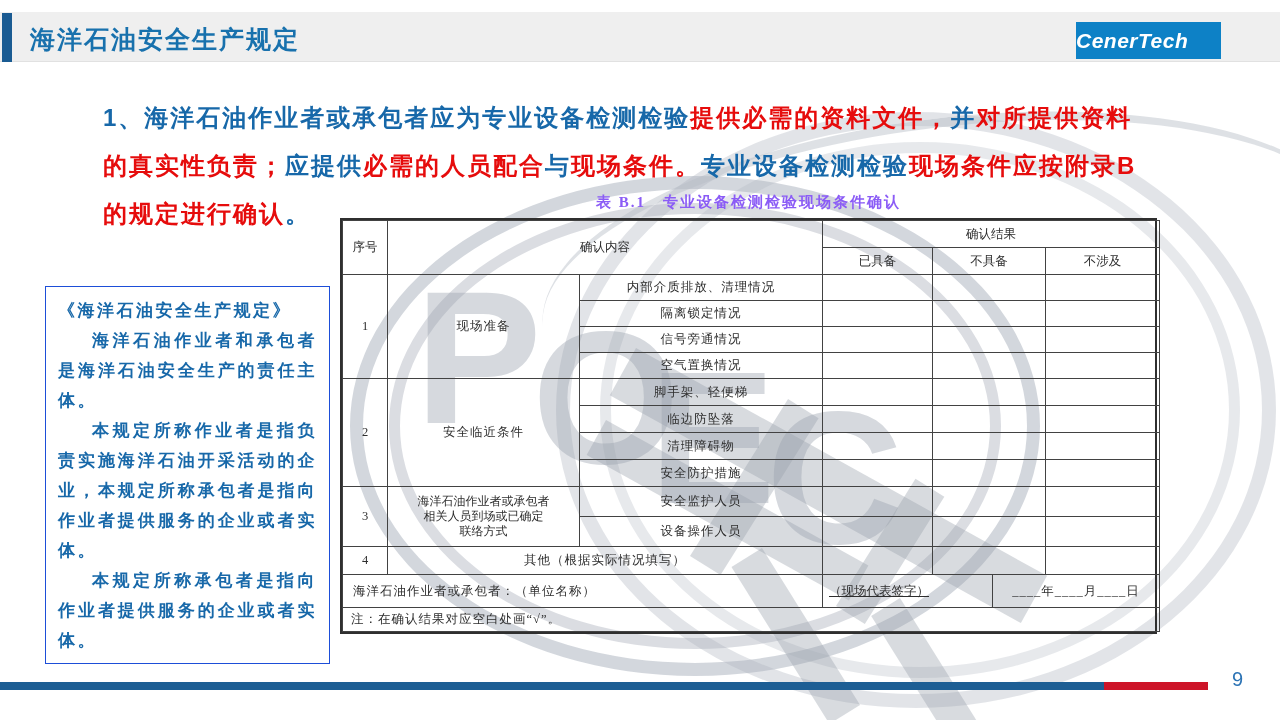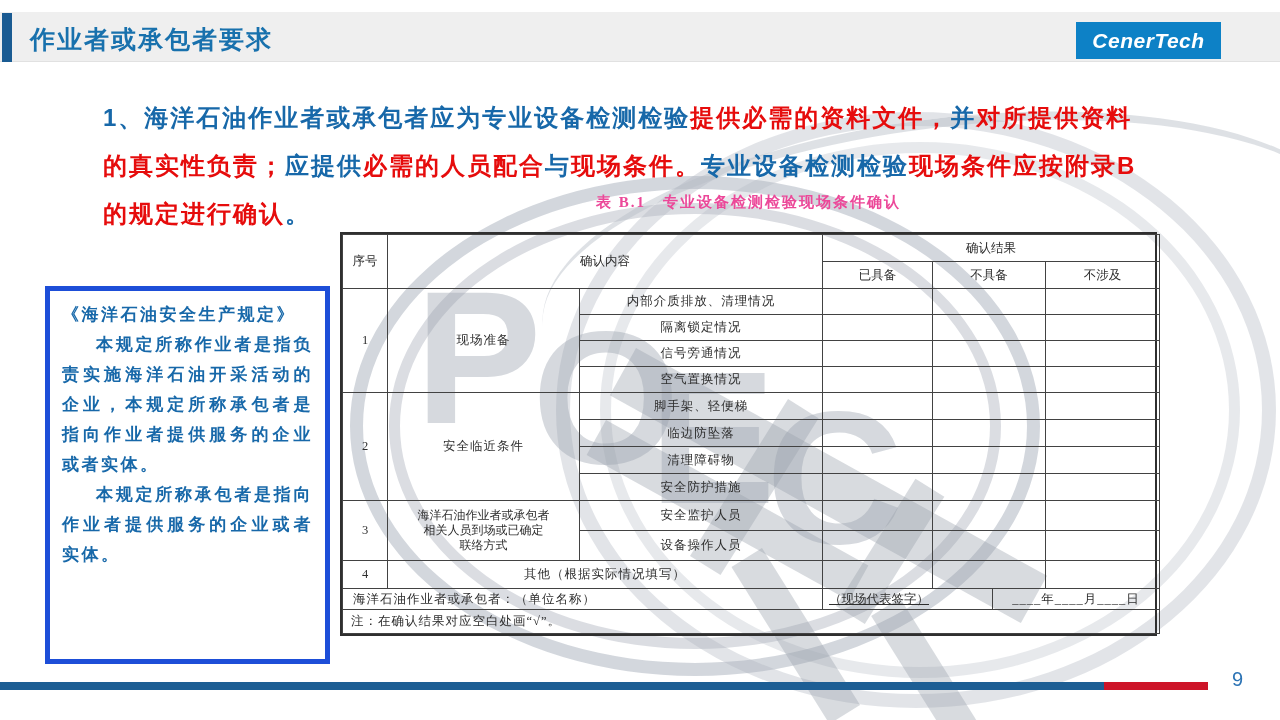--- a/index.html
+++ b/index.html
@@ -25,41 +25,41 @@
   .wm-b5 { left:836px; top:606px; width:150px; height:34px; transform:rotate(-58deg); }
   .wm-b6 { left:900px; top:598px; width:150px; height:34px; transform:rotate(58deg); }
 
   
   .header-band { position:absolute; left:0; top:12px; width:1280px; height:50px; background:#efefef;
                  border-bottom:1px solid #e1e1e1; z-index:2; }
   .accent-bar { position:absolute; left:2px; top:13px; width:10px; height:49px; background:#1a5b92; z-index:3; }
   .page-title { position:absolute; left:30px; top:23px; font-size:25px; font-weight:bold;
                 letter-spacing:2px; color:#1871ad; z-index:3; white-space:nowrap; }
   .logo-box { position:absolute; left:1076px; top:22px; width:145px; height:37px; background:#0d81c6;
-              display:flex; align-items:center; justify-content:center; z-index:3; }
+              display:flex; align-items:center; z-index:3; }
   .logo-text { color:#ffffff; font-weight:bold; font-style:italic; font-size:21px; letter-spacing:.5px; }
 
   
   .intro { position:absolute; left:55px; top:94px; z-index:4; font-size:24px; font-weight:bold;
            letter-spacing:2px; }
   .intro-line { height:48px; line-height:48px; white-space:nowrap;margin-left:48px; }
   .seg-blue { color:#1768a9; }
   .seg-red  { color:#e60c0c; }
 
   
   .reg-box { position:absolute; left:45px; top:286px; width:285px; height:378px; z-index:4;
-             border:5px solid #1d4ed8; background:rgba(255,255,255,.95); padding:9px 12px 0 12px;
+             border:1px solid #1d4ed8; background:rgba(255,255,255,.95); padding:9px 12px 0 12px;
              color:#1768a9; font-weight:bold; font-size:17px; line-height:30px;
              letter-spacing:2.5px; text-align:justify; overflow:hidden; }
   .box-para { text-indent:2em; }
 
   
   .table-wrap { position:absolute; left:340px; top:192px; width:817px; z-index:2; }
   .table-title { text-align:center; font-family:"Liberation Serif",serif; font-weight:bold;
-                 font-size:15px; letter-spacing:2px; color:#ec4899; line-height:20px; margin-bottom:20px;
+                 font-size:15px; letter-spacing:2px; color:#8b5cf6; line-height:20px; margin-bottom:6px;
                  white-space:nowrap; }
   .tbl-outer { border:2px solid #2f2f2f; }
   table.tbl { border-collapse:collapse; width:100%; table-layout:fixed;
               font-family:"Liberation Serif",serif; font-size:12.5px; color:#2e2e2e; }
   table.tbl td, table.tbl th { border:1px solid #424242; text-align:center; vertical-align:middle;
               padding:1px 2px; font-weight:normal; overflow:hidden; }
   table.sig { margin-top:-1px; }
   thead tr { height:27px; }
   .group-cell { letter-spacing:1px; }
   .group-cell.small { font-size:12px; line-height:15px; white-space:pre-line; letter-spacing:0; }
@@ -90,34 +90,35 @@
   <div class="wm-bar wm-b5"></div>
   <div class="wm-bar wm-b6"></div>
 <div class="wm-letter" style="left: 415px; top: 262px;">P</div>
     <div class="wm-letter" style="left: 532px; top: 302px;">O</div>
     <div class="wm-letter" style="left: 649px; top: 342px;">E</div>
     <div class="wm-letter" style="left: 766px; top: 382px;">C</div>
   </div>
 
 <div class="header-band"></div>
 <div class="accent-bar"></div>
-<div class="page-title">作业者或承包者要求</div>
+<div class="page-title">海洋石油安全生产规定</div>
 <div class="logo-box">
   <span class="logo-text">CenerTech</span>
 </div>
 
 <div class="intro">
     <div class="intro-line"><span class="seg-blue">1、海洋石油作业者或承包者应为专业设备检测检验</span><span class="seg-red">提供必需的资料文件，</span><span class="seg-blue">并</span><span class="seg-red">对所提供资料</span></div>
     <div class="intro-line"><span class="seg-red">的真实性负责；</span><span class="seg-blue">应提供</span><span class="seg-red">必需的人员配合</span><span class="seg-blue">与</span><span class="seg-red">现场条件。</span><span class="seg-blue">专业设备检测检验</span><span class="seg-red">现场条件应按附录B</span></div>
     <div class="intro-line"><span class="seg-red">的规定进行确认</span><span class="seg-blue">。</span></div>
   </div>
 
 <div class="reg-box">
   <div class="box-title">《海洋石油安全生产规定》</div>
   <div>
+      <div class="box-para">海洋石油作业者和承包者是海洋石油安全生产的责任主体。</div>
       <div class="box-para">本规定所称作业者是指负责实施海洋石油开采活动的企业，本规定所称承包者是指向作业者提供服务的企业或者实体。</div>
       <div class="box-para">本规定所称承包者是指向作业者提供服务的企业或者实体。</div>
     </div>
 </div>
 
 <div class="table-wrap">
   <div class="table-title">表 B.1　专业设备检测检验现场条件确认</div>
   <div class="tbl-outer">
     <table class="tbl">
       <colgroup>
@@ -218,21 +219,21 @@
           </tr>
         </tbody>
     </table>
     <table class="tbl sig">
       <colgroup>
         <col style="width:480px">
           <col style="width:170px">
           <col style="width:167px">
       </colgroup>
       <tbody id="sig-body">
-          <tr style="height: 21px; padding-left: 37px;">
+          <tr style="height: 33px; padding-left: 37px;">
             <td class="sig-left">海洋石油作业者或承包者：（单位名称）</td>
             <td class="sig-mid">（现场代表签字）</td>
             <td class="sig-date">____年____月____日</td>
           </tr>
         </tbody>
       <tbody>
         <tr>
           <td colspan="3" class="note-cell">注：在确认结果对应空白处画“√”。</td>
         </tr>
       </tbody>

